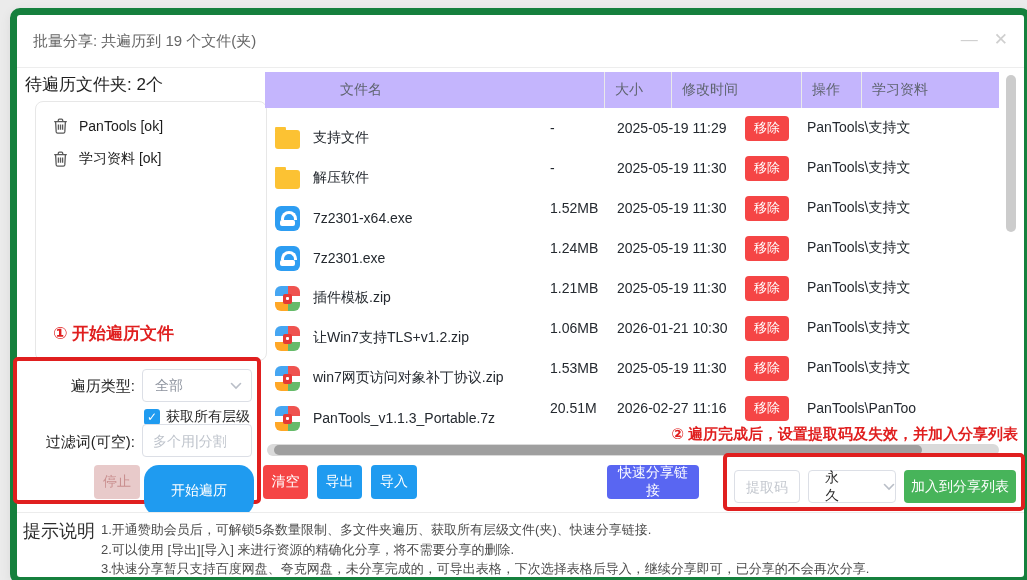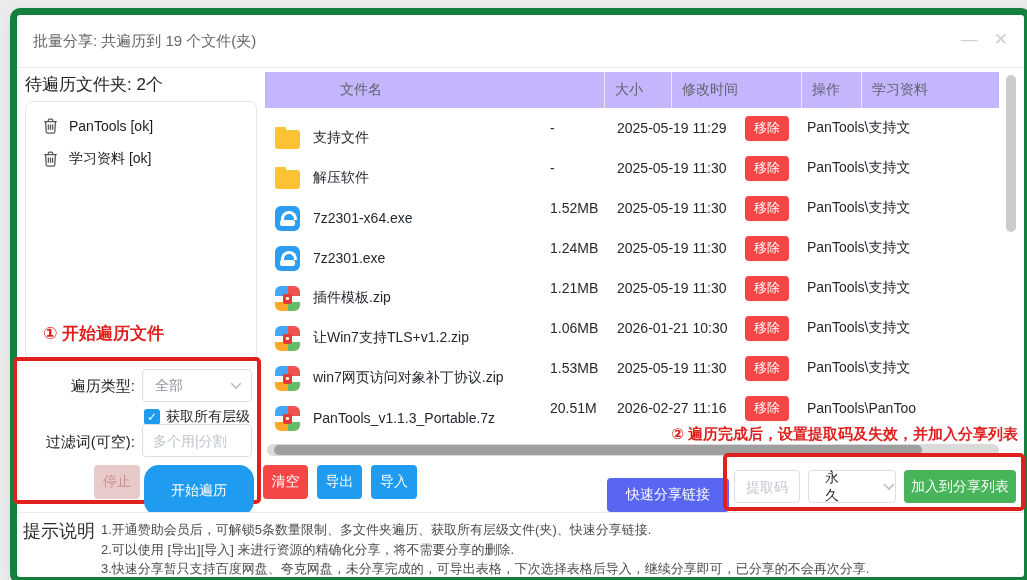--- a/index.html
+++ b/index.html
@@ -14,21 +14,21 @@
     background:#fff;border:7px solid #15803d;border-radius:10px;
     box-shadow:0 3px 12px rgba(0,0,0,.07);
   }
   
   .titlebar{position:absolute;left:0;top:0;right:0;height:52px;border-bottom:1px solid #ededed;}
   .title{position:absolute;left:16px;top:17px;font-size:15px;color:#666;}
   .winctrls{position:absolute;right:16px;top:14px;display:flex;gap:16px;color:#cfcfcf;font-size:17px;}
   .winctrls span{cursor:default;line-height:22px;}
   
   .sb-heading{position:absolute;left:8px;top:58px;font-size:17px;color:#1f1f1f;}
-  .folder-box{position:absolute;left:8px;top:86px;width:230px;height:258px;border:1px solid #e7e7e7;border-radius:8px;background:#fff;}
+  .folder-box{position:absolute;left:18px;top:86px;width:230px;height:258px;border:1px solid #e7e7e7;border-radius:8px;background:#fff;}
   .folder-item{display:flex;align-items:center;gap:11px;margin:16px 0 0 17px;font-size:14px;color:#1c1c1c;}
   .annotation1{position:absolute;left:17px;top:220px;font-size:17px;font-weight:bold;color:var(--annotation_red);}
   
   .redbox1{position:absolute;left:-4px;top:342px;width:248px;height:147px;border:4px solid var(--annotation_red);border-radius:5px;box-sizing:border-box;background:transparent;}
   .redbox1 .lbl{position:absolute;font-size:15px;color:#1f1f1f;}
   .lbl-type{left:10px;top:16px;width:108px;text-align:right;}
   .lbl-filter{left:2px;top:72px;width:116px;text-align:right;}
   .selectbox{position:absolute;display:flex;align-items:center;border:1px solid #dcdfe6;border-radius:4px;background:#fff;box-sizing:border-box;cursor:pointer;}
   .sel-type{left:125px;top:8px;width:110px;height:33px;}
   .sel-type .selval{color:#8d939e;}
@@ -73,21 +73,21 @@
   .vscroll{position:absolute;left:988px;top:57px;width:12px;height:380px;}
   .vscroll .thumb{position:absolute;left:1px;top:3px;width:10px;height:157px;background:#cccccc;border-radius:5px;}
   .hscroll{position:absolute;left:250px;top:429px;width:732px;height:12px;background:#dadada;border-radius:6px;}
   .hscroll .thumb{position:absolute;left:7px;top:1px;width:648px;height:10px;background:#9f9f9f;border-radius:5px;}
   
   .annotation2{position:absolute;right:6px;top:410px;font-size:15px;font-weight:bold;color:var(--annotation_red);white-space:nowrap;}
   
   .btn-clear{position:absolute;left:246px;top:450px;width:45px;height:34px;background:var(--danger_red);}
   .btn-export{position:absolute;left:300px;top:450px;width:45px;height:34px;background:var(--accent_blue);}
   .btn-import{position:absolute;left:354px;top:450px;width:46px;height:34px;background:var(--accent_blue);}
-  .btn-quick{position:absolute;left:590px;top:450px;width:122px;height:34px;background:var(--quick_share_indigo);margin-top:13px;}
+  .btn-quick{position:absolute;left:590px;top:450px;width:92px;height:34px;background:var(--quick_share_indigo);}
   .redbox2{position:absolute;left:706px;top:438px;width:302px;height:58px;border:4px solid var(--annotation_red);border-radius:5px;box-sizing:border-box;}
   .inp-code{left:7px;top:13px;width:66px;height:33px;text-align:center;}
   .inp-code::placeholder{color:#c4c8cf;}
   .sel-expire{left:81px;top:13px;width:88px;height:33px;gap:44px;}
   .sel-expire .selval{color:#2a2a2a;padding-left:16px;}
   .btn-add{position:absolute;left:177px;top:13px;width:112px;height:33px;background:var(--success_green);}
   
   .footer{position:absolute;left:0;right:0;top:497px;bottom:0;border-top:1px solid #ececec;border-radius:0 0 10px 10px;background:#fff;display:flex;align-items:flex-start;padding:7px 10px 0 6px;box-sizing:border-box;}
   .footer-label{font-size:18px;color:#2e2e2e;flex:none;margin-right:6px;line-height:22px;}
   .footer-lines{font-size:13px;color:#4c4c4c;line-height:19.5px;}

